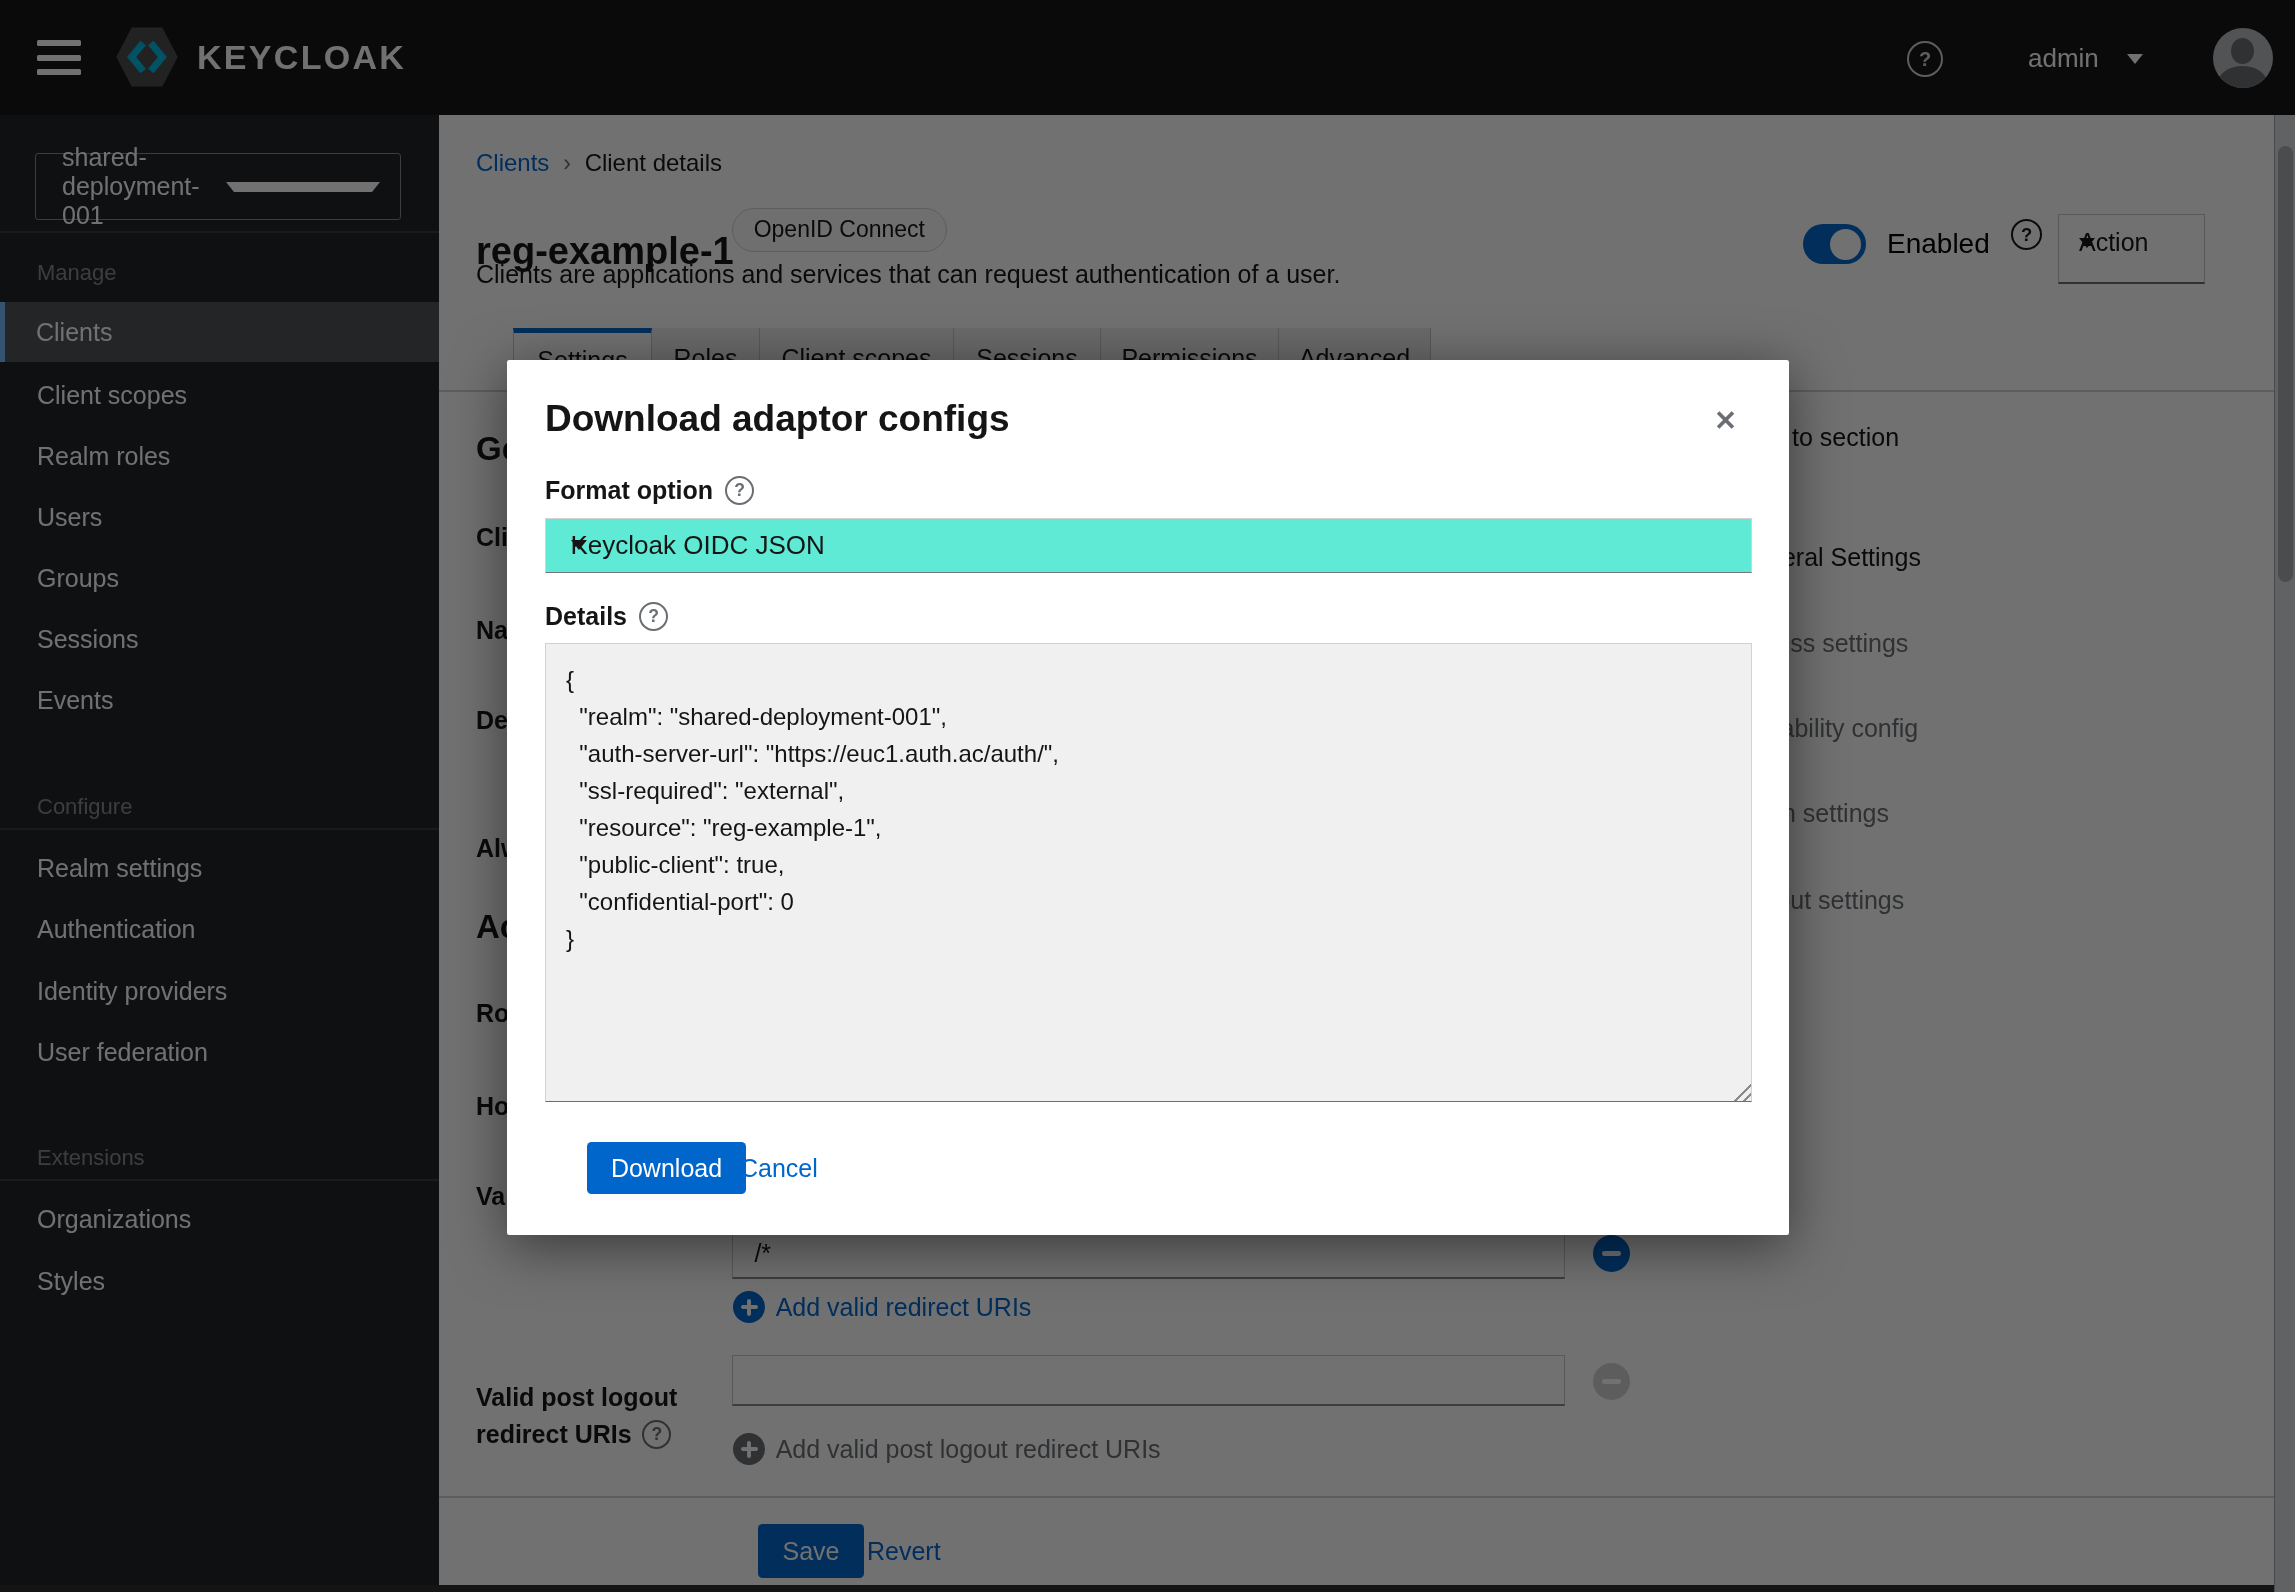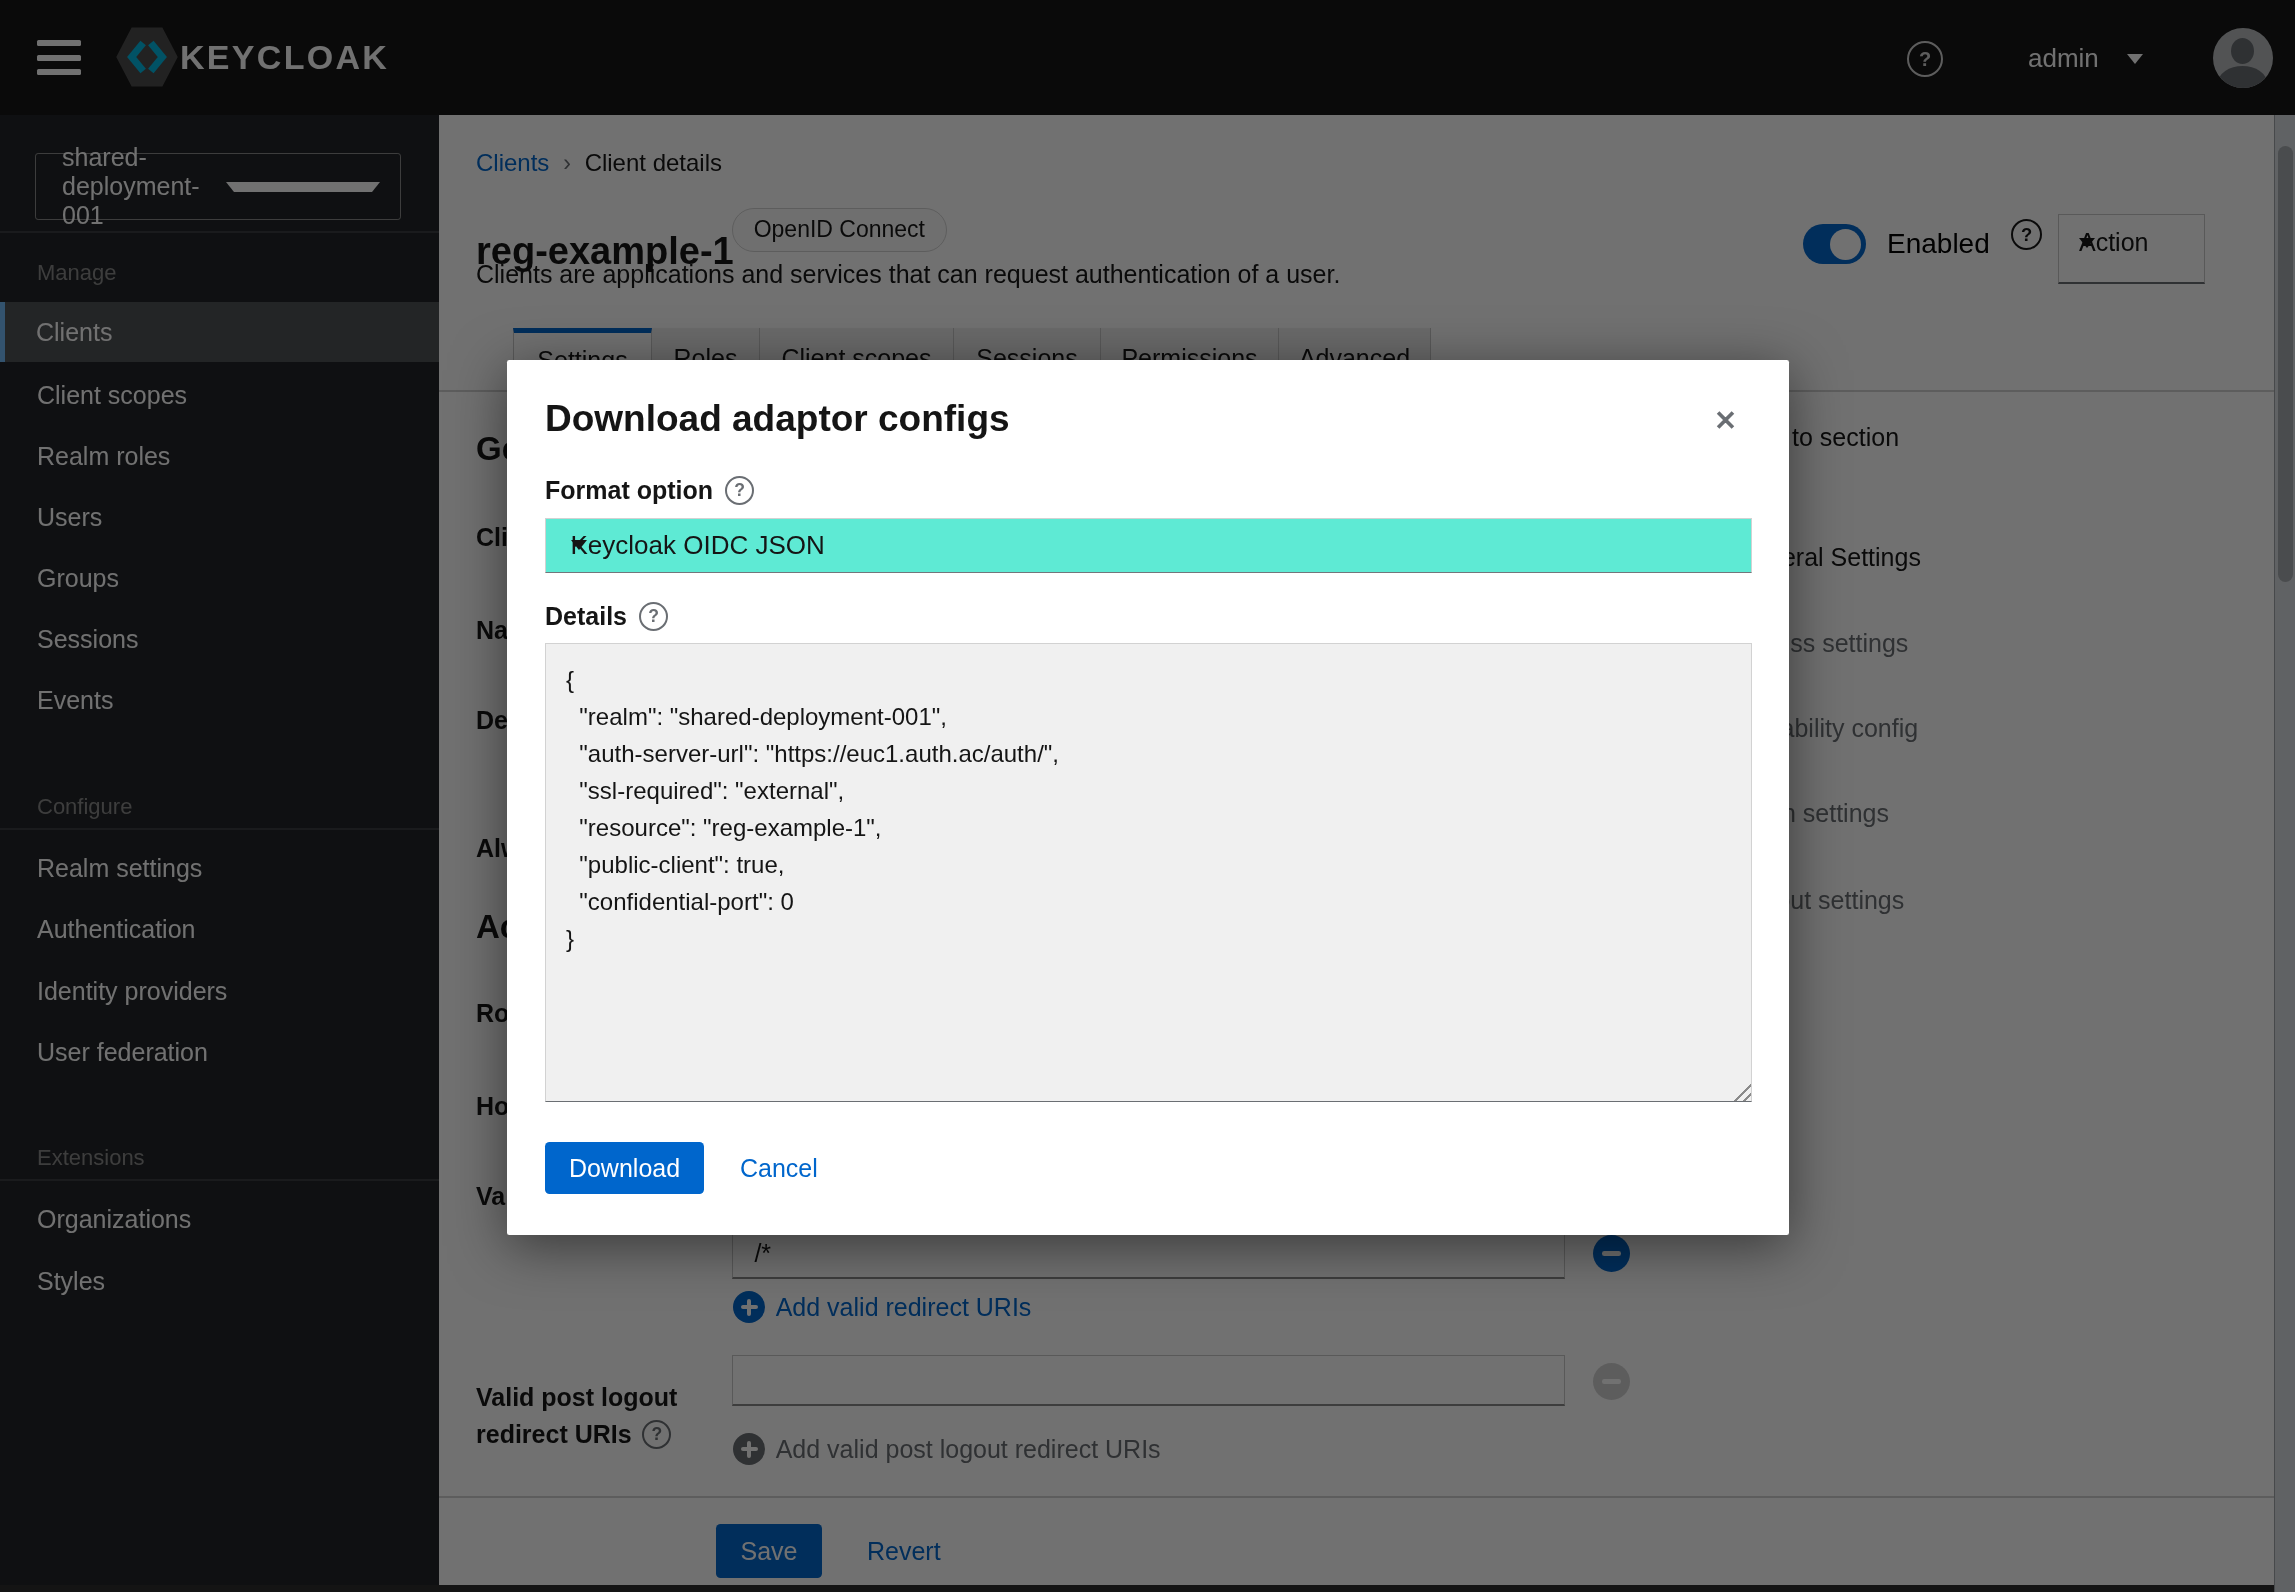--- a/index.html
+++ b/index.html
@@ -6,21 +6,21 @@
   .stage{position:relative;width:2295px;height:1592px;overflow:hidden;background:#ffffff;
          font-family:"Liberation Sans",sans-serif;color:#151515;}
 
   
   .masthead{position:absolute;left:0;top:0;width:2295px;height:115px;background:#151515;z-index:1;}
   .burger{position:absolute;left:37px;top:40px;width:44px;height:35px;cursor:pointer;}
   .burger i{position:absolute;left:0;width:44px;height:6.1px;background:#ffffff;border-radius:1.5px;display:block;}
   .burger i:nth-child(1){top:0}.burger i:nth-child(2){top:14.5px}.burger i:nth-child(3){top:29px}
   .brand{position:absolute;left:115px;top:21.4px;height:72px;display:flex;align-items:center;}
   .brand svg{width:64px;height:70px;}
-  .brand-text{margin-left:1px;font-size:34px;font-weight:700;letter-spacing:2.3px;color:#ffffff;}
+  .brand-text{margin-left:18px;font-size:34px;font-weight:700;letter-spacing:2.3px;color:#ffffff;}
   .mh-help{position:absolute;left:1907px;top:41px;width:32px;height:32px;border:2.3px solid #d2d2d2;border-radius:50%;
            color:#d2d2d2;font-size:20px;font-weight:700;display:flex;align-items:center;justify-content:center;}
   .mh-user{position:absolute;left:2028px;top:43px;font-size:26px;color:#ffffff;}
   .caret{width:0;height:0;border-left:8.4px solid transparent;border-right:8.4px solid transparent;border-top:10px solid #fff;}
   .mh-caret{position:absolute;left:2127px;top:54px;}
   .avatar{position:absolute;left:2213px;top:27.5px;width:60px;height:60px;border-radius:50%;background:#b9bcbe;overflow:hidden;}
   .avatar .head{position:absolute;left:18.4px;top:10.7px;width:23px;height:26px;border-radius:50%;background:#6a6e73;}
   .avatar .body{position:absolute;left:5.4px;top:38px;width:49px;height:34px;border-radius:50% 50% 0 0;background:#6a6e73;}
 
   
@@ -77,21 +77,21 @@
   .minus-btn::after{content:"";position:absolute;left:9.2px;top:16px;width:18.4px;height:4.6px;background:#ffffff;border-radius:2.3px;}
   .minus-btn.disabled{background:#d2d2d2;cursor:default;}
   .addlink{position:absolute;left:294px;height:32px;display:flex;align-items:center;gap:10.7px;font-size:25px;color:#0066cc;cursor:pointer;}
   .addlink .plus{width:32px;height:32px;border-radius:50%;background:#0066cc;position:relative;flex:0 0 auto;}
   .addlink .plus::before{content:"";position:absolute;left:7.7px;top:13.8px;width:17px;height:4.6px;background:#fff;border-radius:2.3px;}
   .addlink .plus::after{content:"";position:absolute;left:13.8px;top:7.7px;width:4.6px;height:17px;background:#fff;border-radius:2.3px;}
   .addlink.disabled{color:#6a6e73;cursor:default;}
   .addlink.disabled .plus{background:#6a6e73;}
   .footline{position:absolute;left:0;top:1381px;width:1836px;height:1.5px;background:#d2d2d2;}
   .btn{border:none;border-radius:4.6px;background:#0066cc;color:#ffffff;font-size:25px;font-weight:500;
-       font-family:"Liberation Sans",sans-serif;cursor:pointer;}
+       font-family:"Liberation Sans",sans-serif;cursor:pointer;margin-left:42px;}
   .save-btn{position:absolute;left:277px;top:1409px;width:106px;height:54px;}
   .link{color:#0066cc;font-size:25px;cursor:pointer;}
   .revert-link{position:absolute;left:428px;top:1421px;height:31px;line-height:31px;}
 
   
   .backdrop{position:absolute;left:0;top:0;width:2295px;height:1592px;background:rgba(2,2,2,0.56);z-index:10;}
   .modal{position:absolute;left:507px;top:360px;width:1282px;height:875px;background:#ffffff;border-radius:2.3px;
          box-shadow:0 10.7px 54px rgba(0,0,0,0.5);z-index:20;}
   .m-title{position:absolute;left:38px;top:38px;font-size:37px;font-weight:600;color:#151515;}
   .m-close{position:absolute;left:1207px;top:44px;font-size:27.5px;font-weight:700;color:#6a6e73;cursor:pointer;}

